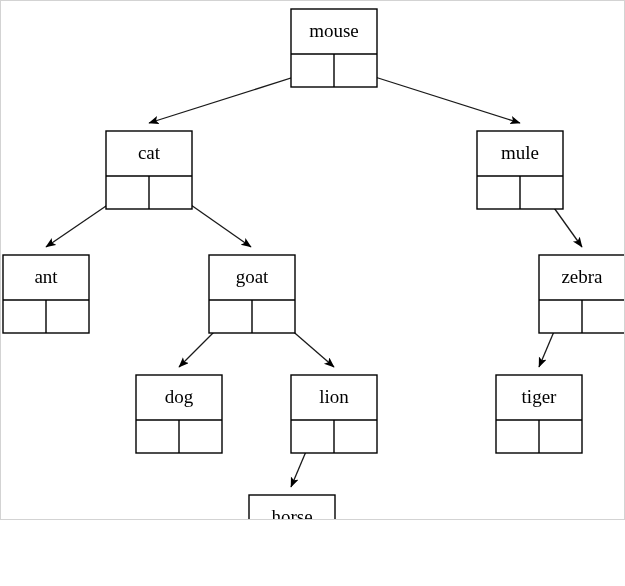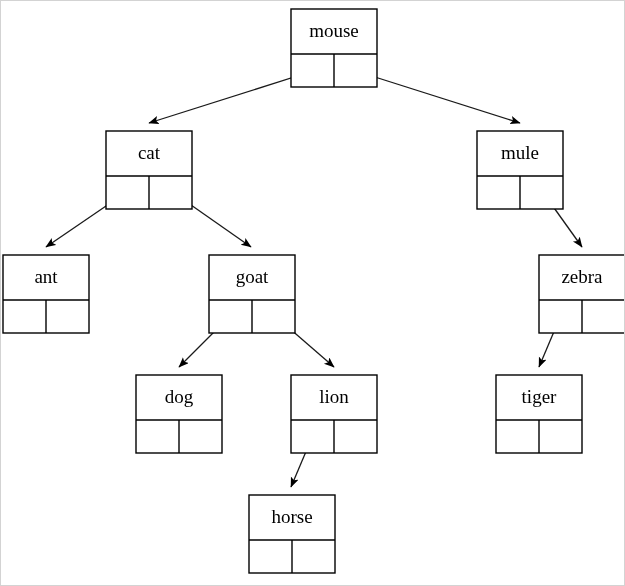--- a/index.html
+++ b/index.html
@@ -3,21 +3,21 @@
 <meta charset="utf-8">
 <style>
   html, body {
     margin: 0;
     padding: 0;
     background: #ffffff;
   }
   #canvas-frame {
     position: relative;
     width: 625px;
-    height: 586px;
+    height: 520px;
     background: #ffffff;
     border: 1px solid #d3d3d3;
     box-sizing: border-box;
     overflow: hidden;
     font-family: "Liberation Serif", "DejaVu Serif", serif;
   }
   #tree-svg {
     position: absolute;
     left: 0;
     top: 0;

